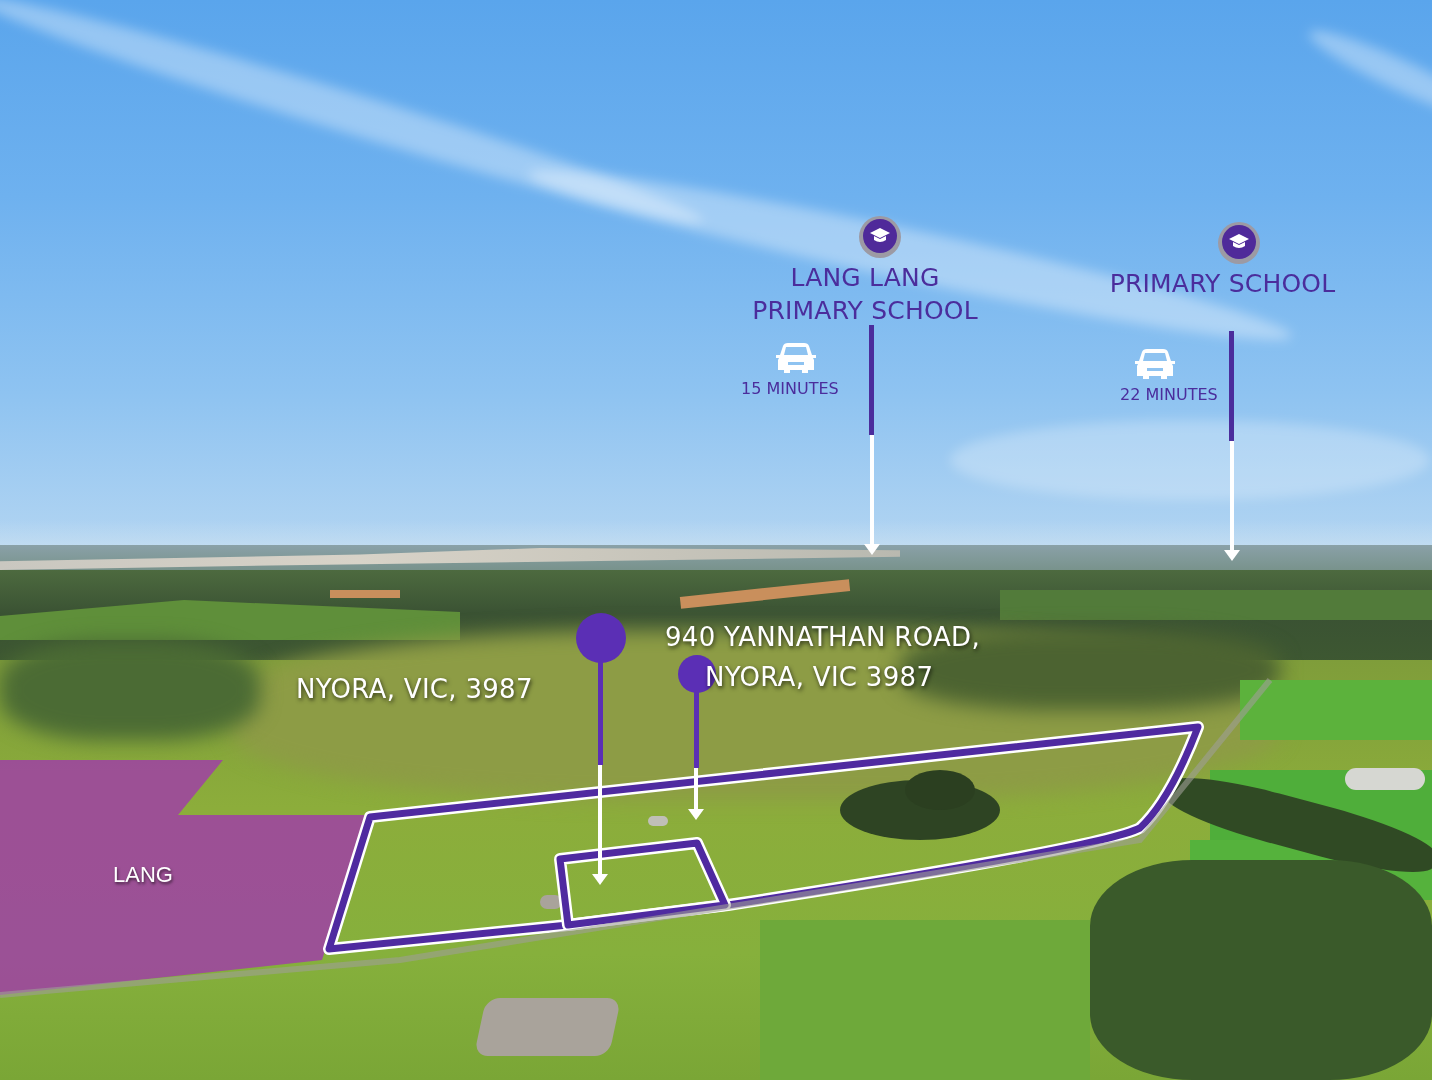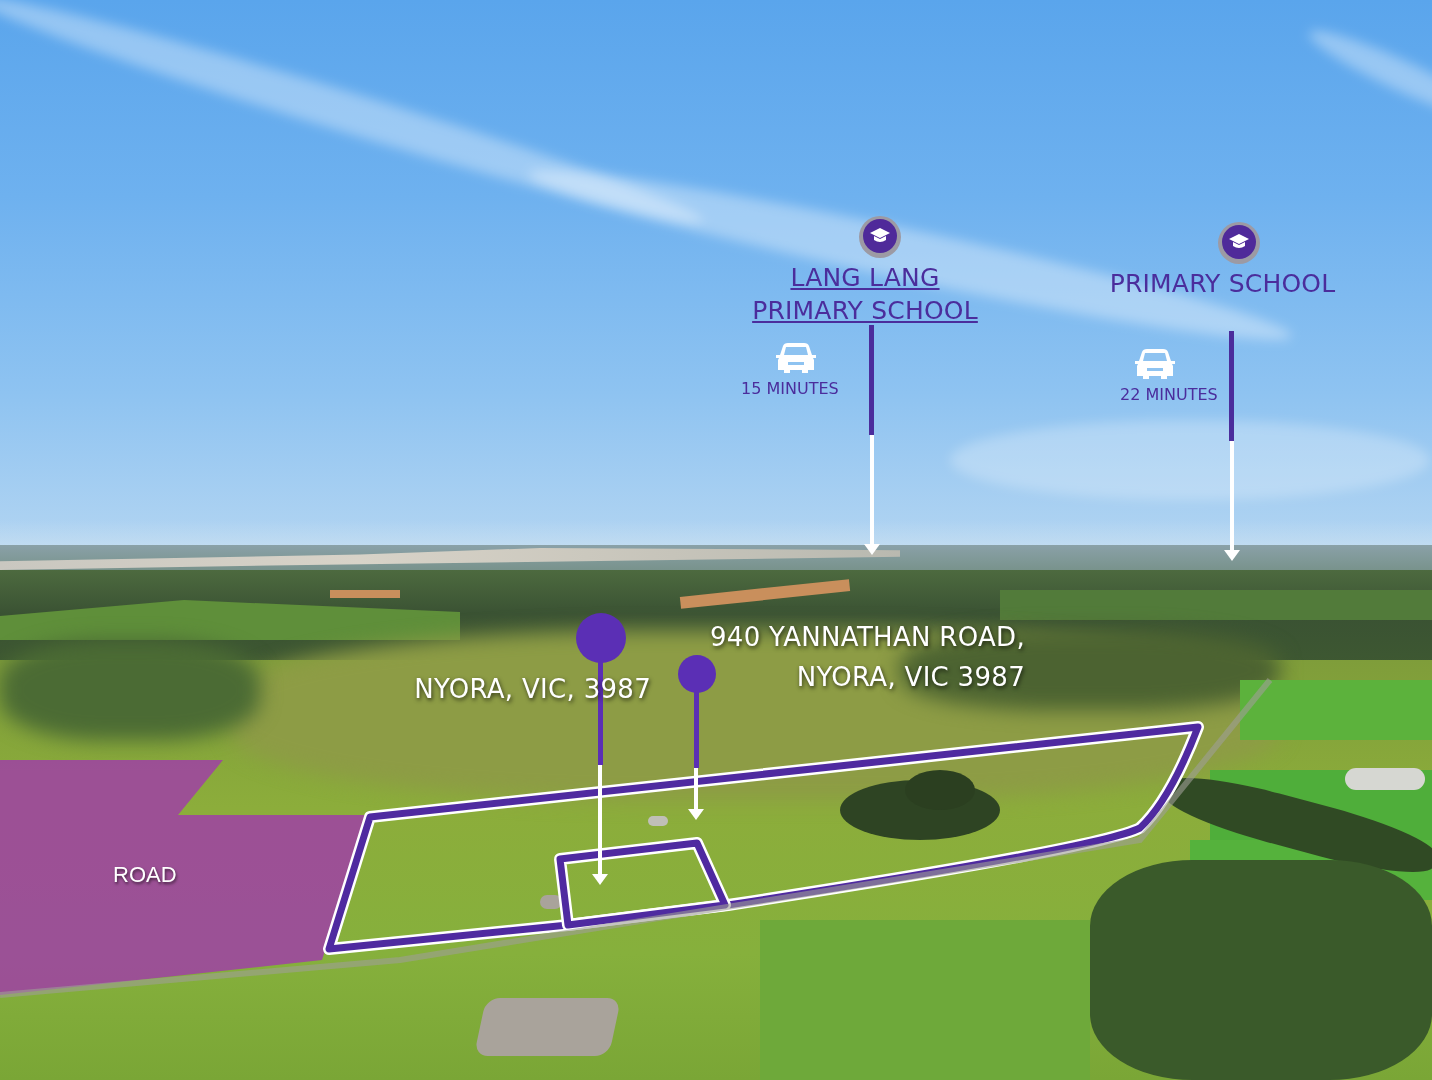--- a/index.html
+++ b/index.html
@@ -18,21 +18,21 @@
   .tree{position:absolute;border-radius:50%;background:#2c4021;}
   .ldrz{position:absolute;left:0;top:760px;width:370px;height:240px;
     background:rgba(160,60,170,0.82);
     clip-path:polygon(0 0,223px 0,178px 55px,368px 55px,322px 200px,0 235px);}
   .ldrz-label{position:absolute;left:113px;top:862px;color:#fff;font-size:22px;font-family:"Liberation Sans",sans-serif;text-shadow:1px 2px 3px rgba(0,0,0,0.6);}
   svg.overlay{position:absolute;left:0;top:0;}
   .pin{position:absolute;border-radius:50%;background:#5b2fb5;}
   .pin-stem{position:absolute;width:5px;background:#5b2fb5;}
   .arrow{position:absolute;width:4px;background:#fff;}
   .arrow::after{content:"";position:absolute;left:-6px;bottom:-10px;border-left:8px solid transparent;border-right:8px solid transparent;border-top:11px solid #fff;}
-  .addr{position:absolute;color:#fff;font-size:26px;font-family:"DejaVu Sans",sans-serif;text-shadow:1px 2px 4px rgba(0,0,0,0.7);line-height:40px;text-align:right;letter-spacing:0.3px;}
+  .addr{position:absolute;color:#fff;font-size:26px;font-family:"DejaVu Sans",sans-serif;text-shadow:1px 2px 4px rgba(0,0,0,0.7);line-height:40px;text-align:left;letter-spacing:0.3px;}
   .school-badge{position:absolute;width:42px;height:42px;border-radius:50%;background:#9c9aa4;}
   .school-badge .inner{position:absolute;left:4px;top:3px;width:34px;height:34px;border-radius:50%;background:#4f2a9a;display:flex;align-items:center;justify-content:center;}
   .school-name{position:absolute;color:#4b2d9c;font-size:25px;font-family:"DejaVu Sans",sans-serif;line-height:33px;text-align:center;letter-spacing:0.2px;white-space:nowrap;}
   .school-line{position:absolute;width:5px;background:#4b2d9c;}
   .car{position:absolute;}
   .minutes{position:absolute;color:#4b2d9c;font-size:16px;font-family:"DejaVu Sans",sans-serif;white-space:nowrap;}
   .pond{position:absolute;background:#a9a39b;border-radius:14px;}
 </style>
 </head>
 <body>
@@ -69,21 +69,21 @@
     <div class="tree" style="left:840px;top:120px;width:160px;height:60px;background:#2e4423;"></div>
     <div class="tree" style="left:905px;top:110px;width:70px;height:40px;background:#2b3f20;"></div>
     <div class="field" style="left:1345px;top:108px;width:80px;height:22px;border-radius:12px;background:#d6d7d2;"></div>
   </div>
 
   <div class="pond" style="left:480px;top:998px;width:135px;height:58px;transform:skewX(-12deg);"></div>
   <div class="pond" style="left:540px;top:895px;width:22px;height:14px;"></div>
   <div class="pond" style="left:648px;top:816px;width:20px;height:10px;background:#c0bfb8;"></div>
 
   <div class="ldrz"></div>
-  <span class="ldrz-label">ROAD</span>
+  <span class="ldrz-label">LANG</span>
 
   <svg class="overlay" width="1432" height="1080">
     <g>
       <path d="M370,817 L1198,727 Q1170,800 1140,828 Q1100,848 728,905 L568,925 L329,949 Z" fill="none" stroke="#ffffff" stroke-width="12" stroke-linejoin="round"></path>
       <path d="M370,817 L1198,727 Q1170,800 1140,828 Q1100,848 728,905 L568,925 L329,949 Z" fill="none" stroke="#4f2aa0" stroke-width="7" stroke-linejoin="round"></path>
     </g>
     <g>
       <path d="M560,859 L697,843 L725,905 L568,925 Z" fill="none" stroke="#ffffff" stroke-width="12" stroke-linejoin="round"></path>
       <path d="M560,859 L697,843 L725,905 L568,925 Z" fill="none" stroke="#4f2aa0" stroke-width="7" stroke-linejoin="round"></path>
     </g>
@@ -106,21 +106,21 @@
   </div>
 
   <div class="school-badge" style="left:859px;top:216px;">
     <div class="inner">
       <svg width="20" height="16" viewBox="0 0 20 16">
           <path d="M10 0 L20 5 L10 10 L0 5 Z" fill="#fff"></path>
           <path d="M4 8 L4 12 Q10 16 16 12 L16 8 L10 11 Z" fill="#fff"></path>
         </svg>
     </div>
   </div>
-  <div class="school-name" style="left:745px;top:261px;width:240px;text-decoration:underline;">
+  <div class="school-name" style="left:745px;top:261px;width:240px;">
     <div>LANG LANG</div>
     <div>PRIMARY SCHOOL</div>
   </div>
   <div class="school-line" style="left:869px;top:325px;height:110px;"></div>
   <div class="arrow" style="left:870px;top:435px;height:110px;"></div>
   <div class="car" style="left:774px;top:342px;">
     <svg width="44" height="32" viewBox="0 0 44 32">
         <path d="M9 4 Q10 1 14 1 L30 1 Q34 1 35 4 L38 13 L42 13 L42 16 L39 16 L40 18 L40 28 L34 28 L34 31 L28 31 L28 28 L16 28 L16 31 L10 31 L10 28 L4 28 L4 18 L5 16 L2 16 L2 13 L6 13 Z" fill="#fff"></path>
         <path d="M12 5 L32 5 L34 13 L10 13 Z" fill="#8ec3f1"></path>
         <rect x="14" y="20" width="16" height="3" fill="#8ec3f1"></rect>

